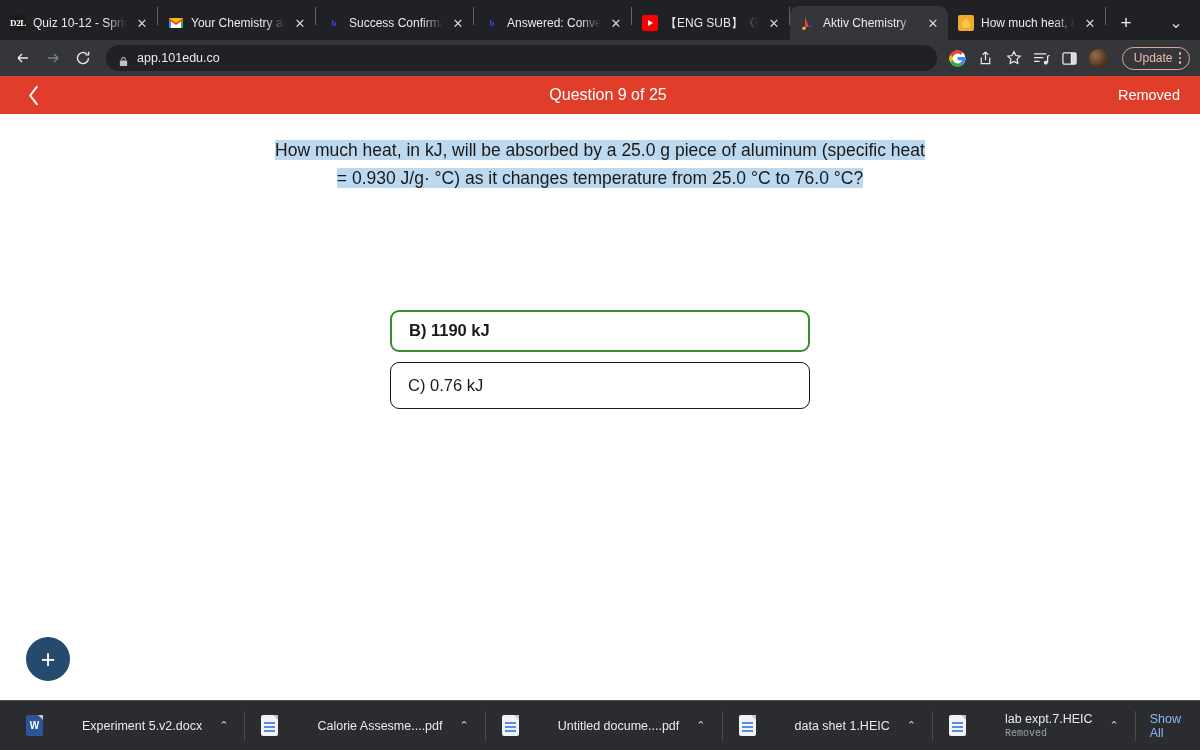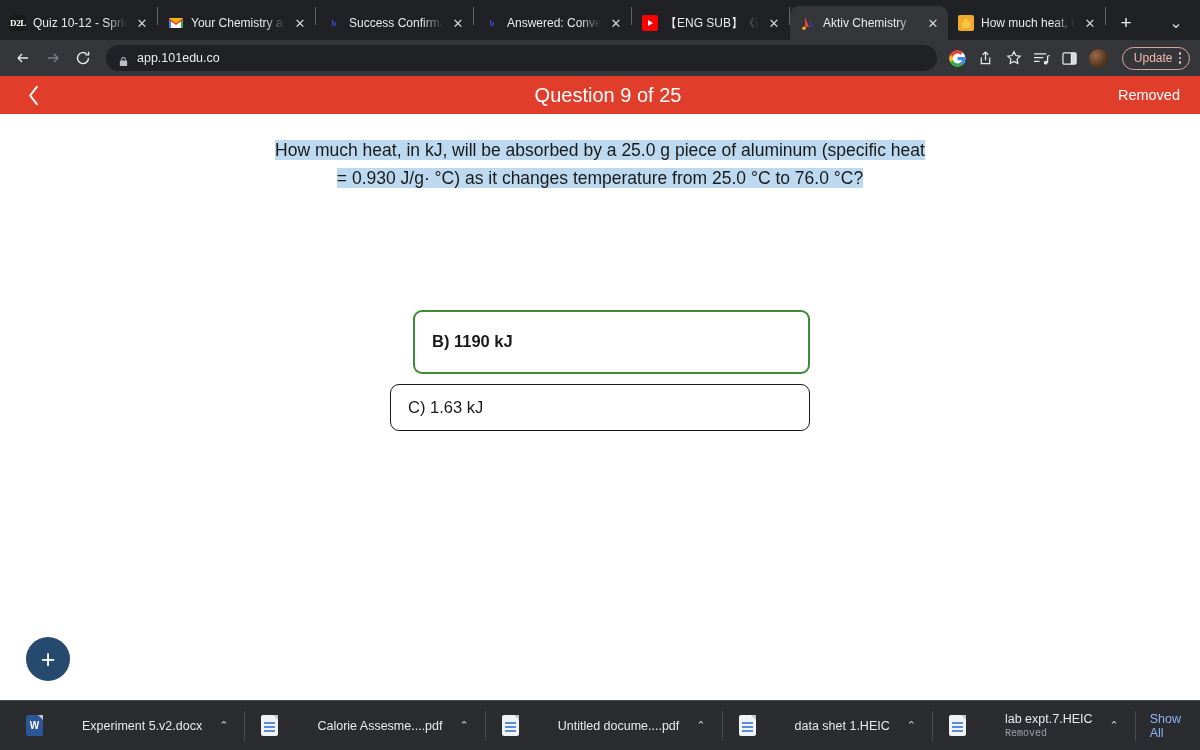--- a/index.html
+++ b/index.html
@@ -105,42 +105,42 @@
   .page { flex: 1 1 auto; background: #fff; position: relative; overflow: hidden; }
 
   .quiz-header {
     height: 38px; background: #E13D2B; display: flex; align-items: center;
     padding: 0 20px; position: relative;
   }
   .back-chevron { width: 26px; height: 26px; display: flex; align-items: center;
     justify-content: center; color: #fff; }
   .quiz-title {
     position: absolute; left: 16px; right: 0; text-align: center;
-    color: #fff; font-size: 20px; pointer-events: none;
+    color: #fff; font-size: 16px; pointer-events: none;
   }
   .submit-btn { margin-left: auto; color: #fff; font-size: 14.5px; z-index: 2; }
 
   .question-wrap { padding: 22px 0 0 0; display: flex; justify-content: center; }
   .question-text {
     width: 660px; text-align: center; font-size: 17.5px; color: #1a1a1a;
     line-height: 1.62;
   }
   .question-text span { background: #bcd9f0; }
 
   .options {
     margin: 117px auto 0 auto; width: 420px;
     display: flex; flex-direction: column; gap: 10px;
   }
   .option {
     height: 47px; border: 1.6px solid #1a1a1a; border-radius: 9px;
     background: #fff; display: flex; align-items: center; padding: 0 17px;
     font-size: 16.5px; color: #1a1a1a;
   }
   .option.selected {
-    border: 2.5px solid #3d8b33; font-weight: bold; height: 64px; margin-left: 23px;
+    border: 2.5px solid #3d8b33; font-weight: bold; height: 42px;
   }
 
   .fab {
     position: absolute; left: 26px; bottom: 19px;
     width: 44px; height: 44px; border-radius: 50%; background: #254a6d;
     display: flex; align-items: center; justify-content: center;
     color: #fff; font-size: 25px; font-weight: 300; line-height: 1;
   }
 
   
@@ -350,21 +350,21 @@
 
     <div class="question-wrap">
       <div class="question-text"><span>How much heat, in kJ, will be absorbed by a 25.0 g piece of aluminum (specific heat = 0.930 J/g· °C) as it changes temperature from 25.0 °C to 76.0 °C?</span></div>
     </div>
 
     <div class="options">
       <div class="option selected">
         <span>B) 1190 kJ</span>
       </div>
       <div class="option">
-        <span>C) 1.63 kJ</span>
+        <span>C) 0.76 kJ</span>
       </div>
     </div>
 
     <div class="fab">+</div>
   </div>
 
   <div class="downloadbar">
 
     <div class="dl-item">
       <span class="dl-icon word"></span>

